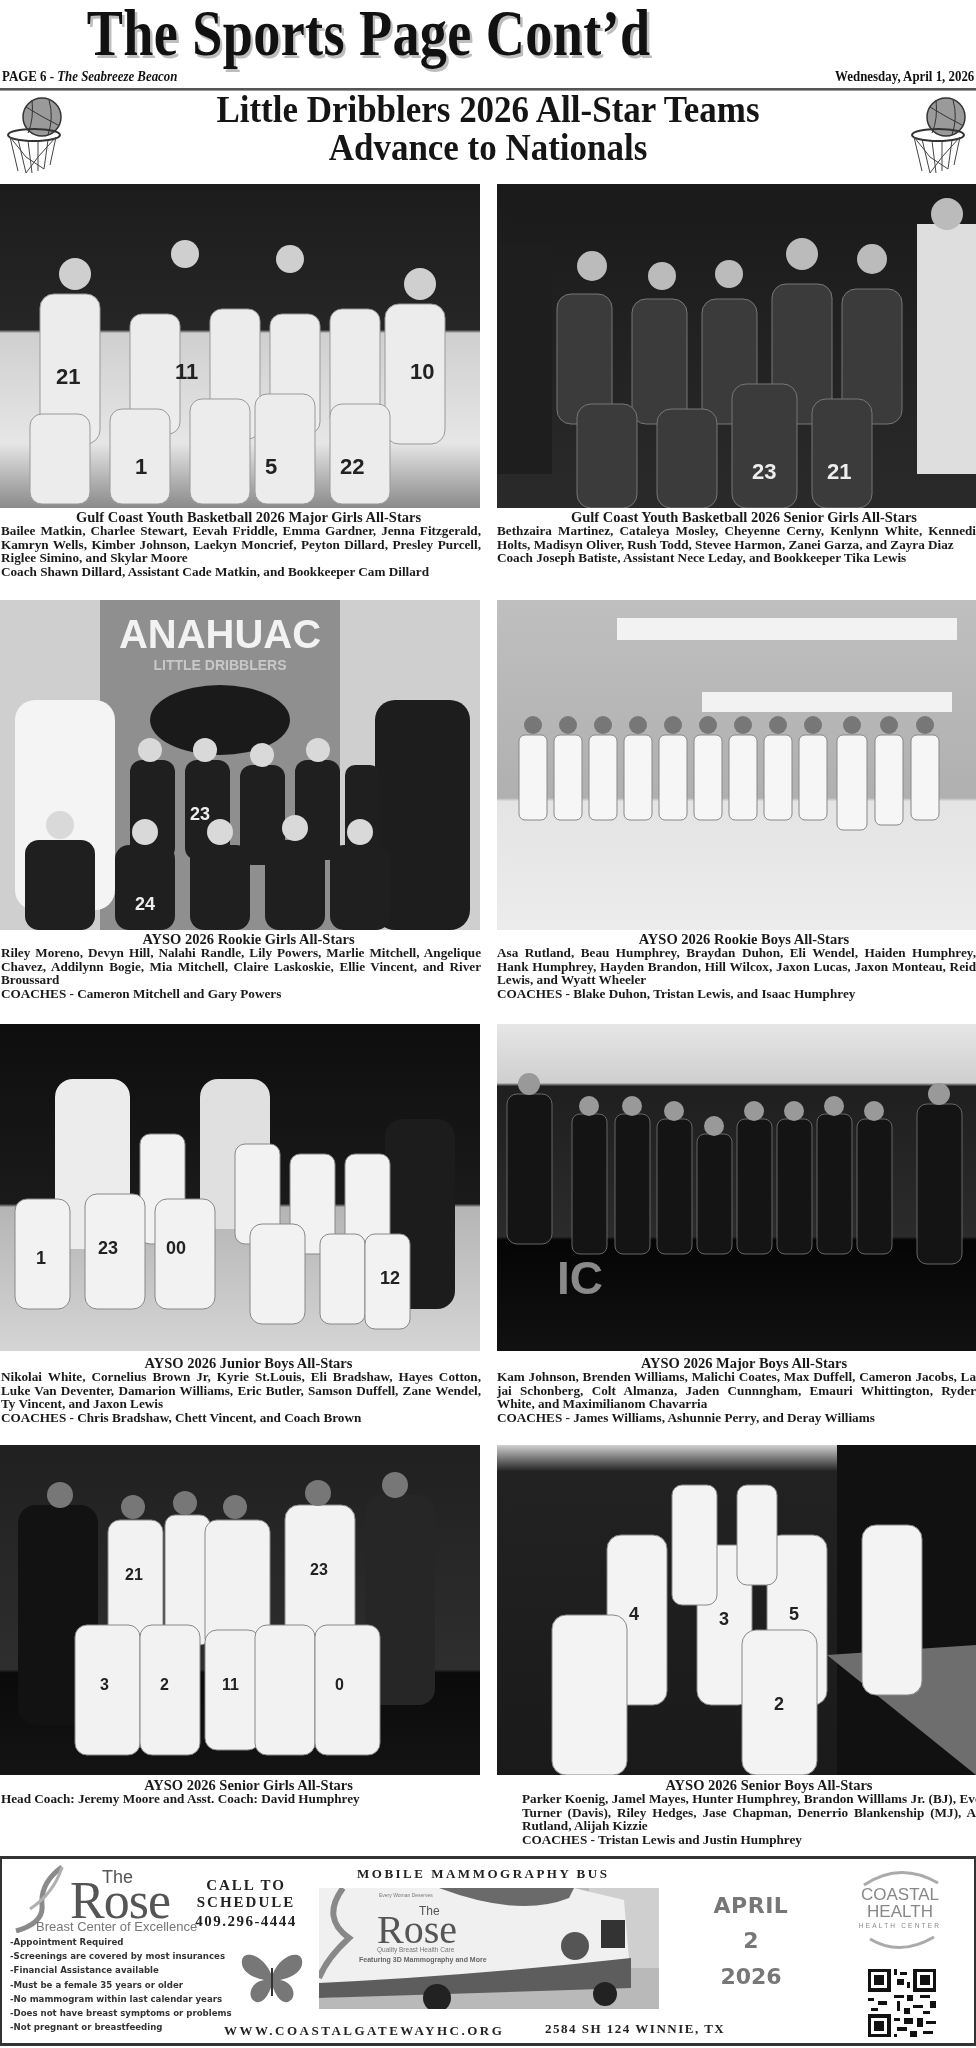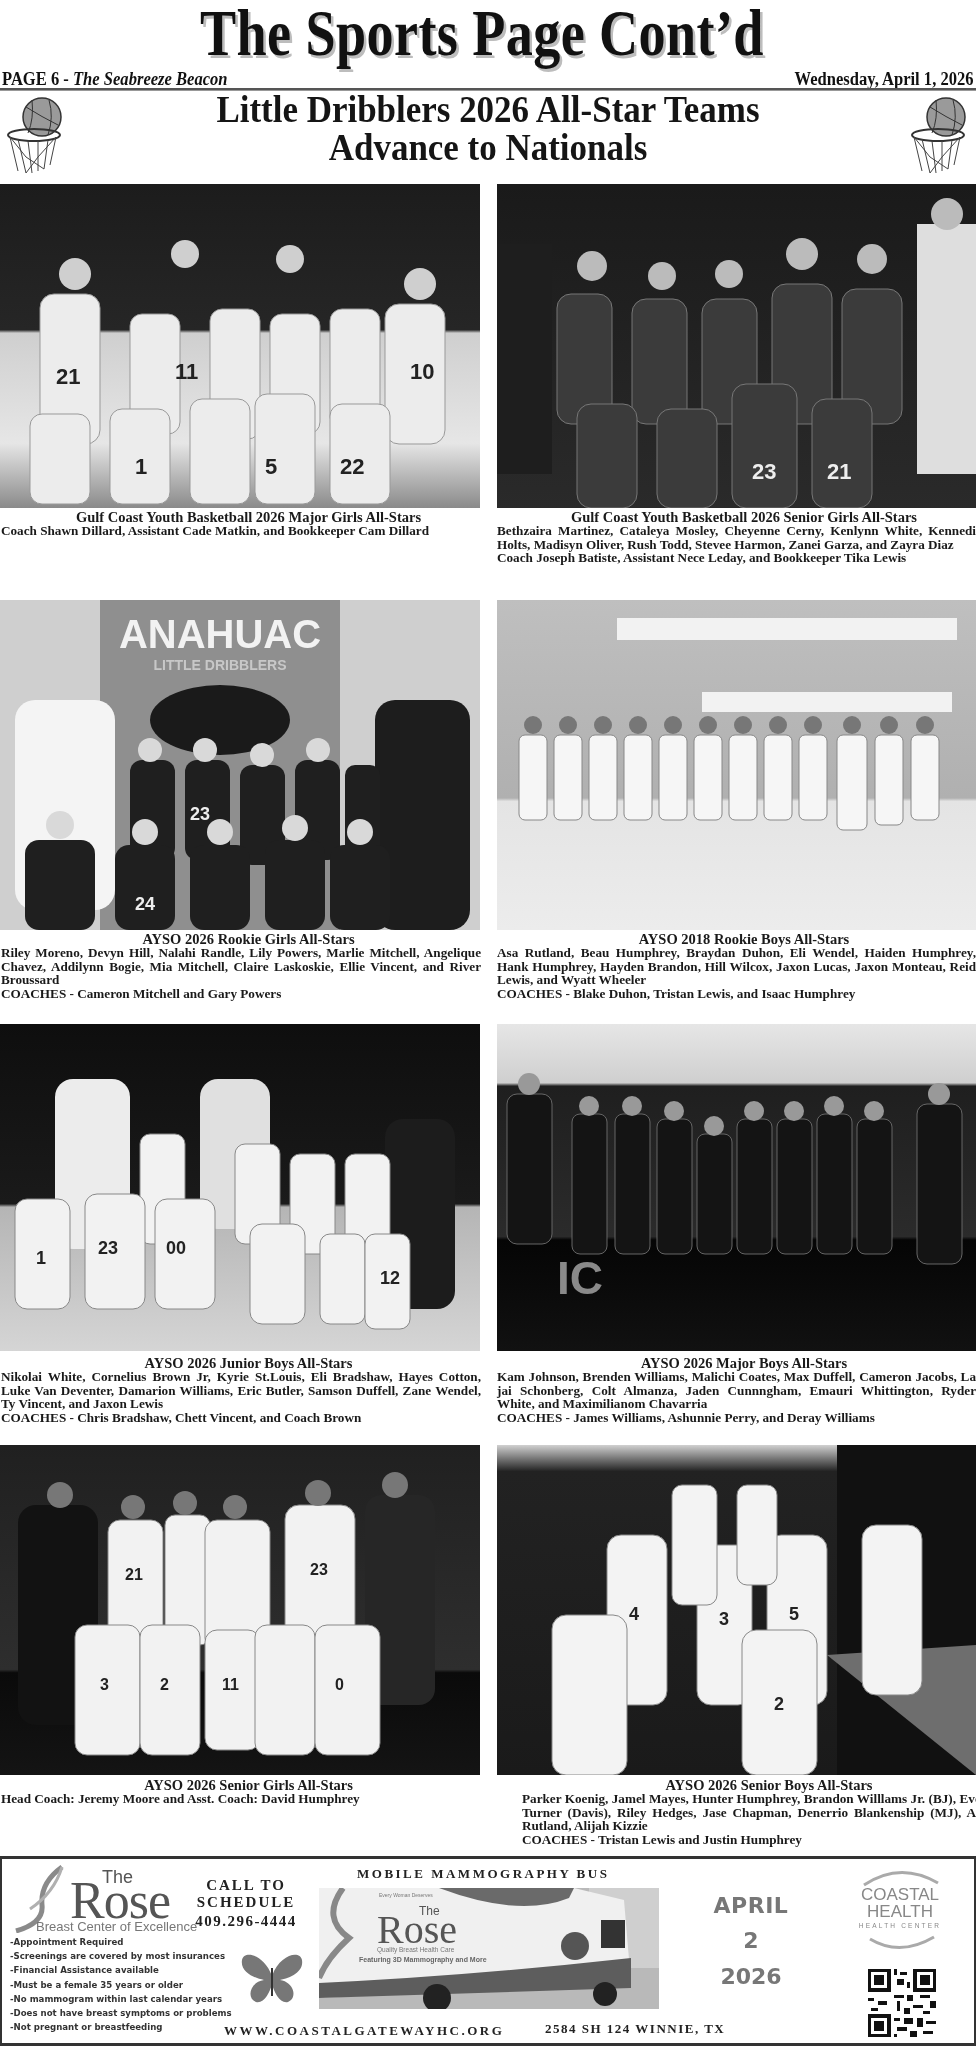--- a/index.html
+++ b/index.html
@@ -1,28 +1,28 @@
 <!DOCTYPE html>
 <html><head>
 <meta charset="utf-8">
 <style>
   * { box-sizing: border-box; margin: 0; padding: 0; }
   html, body { width: 976px; height: 2048px; background: #ffffff; overflow: hidden; }
   body { position: relative; font-family: "Liberation Serif", "DejaVu Serif", serif; color: #111; }
 
-  .masthead { position: absolute; top: 0; left: 0; width: 964px; height: 68px; text-align: center; }
+  .masthead { position: absolute; top: 0; left: 0; width: 964px; height: 68px; }
   .masthead h1 {
     font-family: "Liberation Serif", serif; font-weight: bold;
     font-size: 66px; line-height: 66px; letter-spacing: 0.5px;
     transform: scaleX(0.82); transform-origin: center top;
     color: #111; text-shadow: 3px 3px 0 #bdbdbd;
     margin-top: 0;
   }
   .dateline { position: absolute; top: 69px; left: 2px; width: 972px; height: 18px;
-    font-size: 18px; font-weight: bold; display: flex; justify-content: space-between; }
+    font-size: 14px; font-weight: bold; display: flex; justify-content: space-between; }
   .dateline .paper { font-style: italic; }
   .dateline span.left { transform: scaleX(0.92); transform-origin: left; display:inline-block; }
   .dateline span.right { transform: scaleX(0.92); transform-origin: right; display:inline-block; }
   .rule { position: absolute; top: 88px; left: 0; width: 976px; height: 3px; border-top: 2px solid #555; border-bottom: 1px solid #999; }
 
   .headline { position: absolute; top: 90px; left: 80px; width: 816px; text-align: center;
     font-weight: bold; font-size: 38px; line-height: 38px; color: #151515; }
   .headline div { transform: scaleX(0.92); transform-origin: center; }
 
   .hoop { position: absolute; top: 95px; width: 70px; height: 80px; }
@@ -147,20 +147,21 @@
       </g>
     <g font-family="Liberation Sans" font-weight="bold" font-size="22" fill="#eee">
         <text x="255" y="295">23</text>
         <text x="330" y="295">21</text>
       </g>
   </svg>
 </div>
 
 <div class="caption" style="left:1px;top:510px;width:480px;">
   <div class="title">Gulf Coast Youth Basketball 2026 Major Girls All-Stars</div>
+  <div class="names">Bailee Matkin, Charlee Stewart, Eevah Friddle, Emma Gardner, Jenna Fitzgerald, Kamryn Wells, Kimber Johnson, Laekyn Moncrief, Peyton Dillard, Presley Purcell, Riglee Simino, and Skylar Moore</div>
   <div class="coaches">Coach Shawn Dillard, Assistant Cade Matkin, and Bookkeeper Cam Dillard</div>
 </div>
 <div class="caption" style="left:497px;top:510px;width:479px;">
   <div class="title">Gulf Coast Youth Basketball 2026 Senior Girls All-Stars</div>
   <div class="names">Bethzaira Martinez, Cataleya Mosley, Cheyenne Cerny, Kenlynn White, Kennedi Holts, Madisyn Oliver, Rush Todd, Stevee Harmon, Zanei Garza, and Zayra Diaz</div>
   <div class="coaches">Coach Joseph Batiste, Assistant Nece Leday, and Bookkeeper Tika Lewis</div>
 </div>
 
 <div class="photo" style="left:0;top:600px;width:480px;height:330px;background:#cfcfcf;">
   <svg width="480" height="330">
@@ -233,21 +234,21 @@
       </g>
   </svg>
 </div>
 
 <div class="caption" style="left:1px;top:932px;width:480px;">
   <div class="title">AYSO 2026 Rookie Girls All-Stars</div>
   <div class="names">Riley Moreno, Devyn Hill, Nalahi Randle, Lily Powers, Marlie Mitchell, Angelique Chavez, Addilynn Bogie, Mia Mitchell, Claire Laskoskie, Ellie Vincent, and River Broussard</div>
   <div class="coaches">COACHES - Cameron Mitchell and Gary Powers</div>
 </div>
 <div class="caption" style="left:497px;top:932px;width:479px;">
-  <div class="title">AYSO 2018 Rookie Boys All-Stars</div>
+  <div class="title">AYSO 2026 Rookie Boys All-Stars</div>
   <div class="names">Asa Rutland, Beau Humphrey, Braydan Duhon, Eli Wendel, Haiden Humphrey, Hank Humphrey, Hayden Brandon, Hill Wilcox, Jaxon Lucas, Jaxon Monteau, Reid Lewis, and Wyatt Wheeler</div>
   <div class="coaches">COACHES - Blake Duhon, Tristan Lewis, and Isaac Humphrey</div>
 </div>
 
 <div class="photo" style="left:0;top:1024px;width:480px;height:327px;background:linear-gradient(180deg,#0e0e0e 0%,#1a1a1a 55%,#b5b5b5 56%,#d5d5d5 100%);">
   <svg width="480" height="327">
     <rect x="55" y="55" width="75" height="170" rx="18" fill="#ececec"></rect>
       <rect x="200" y="55" width="70" height="150" rx="18" fill="#e0e0e0"></rect>
       <rect x="385" y="95" width="70" height="190" rx="18" fill="#1c1c1c"></rect>
     <g fill="#f2f2f2" stroke="#888">

